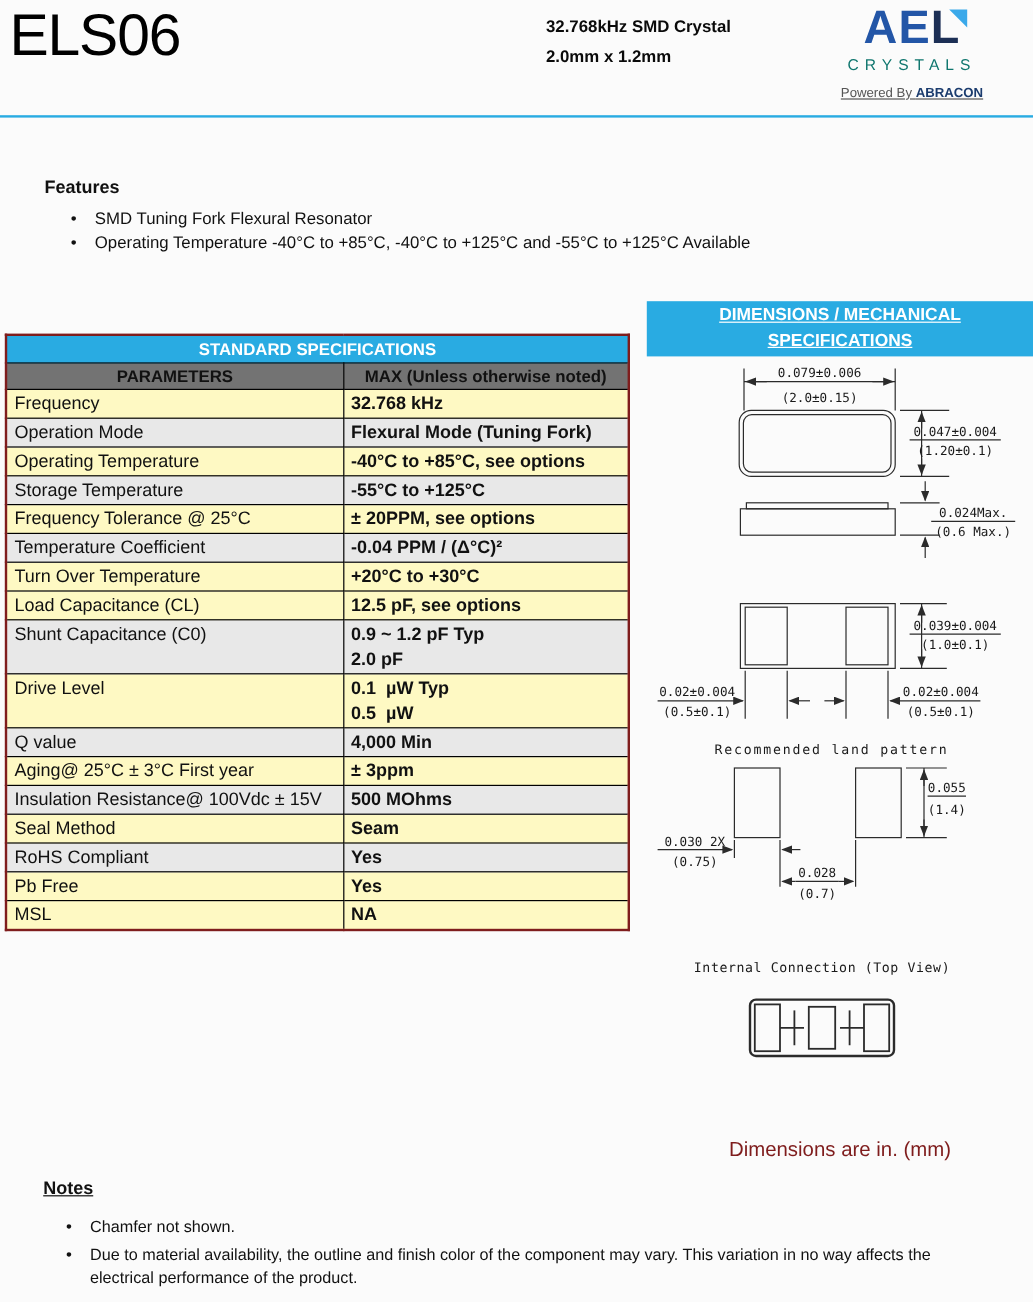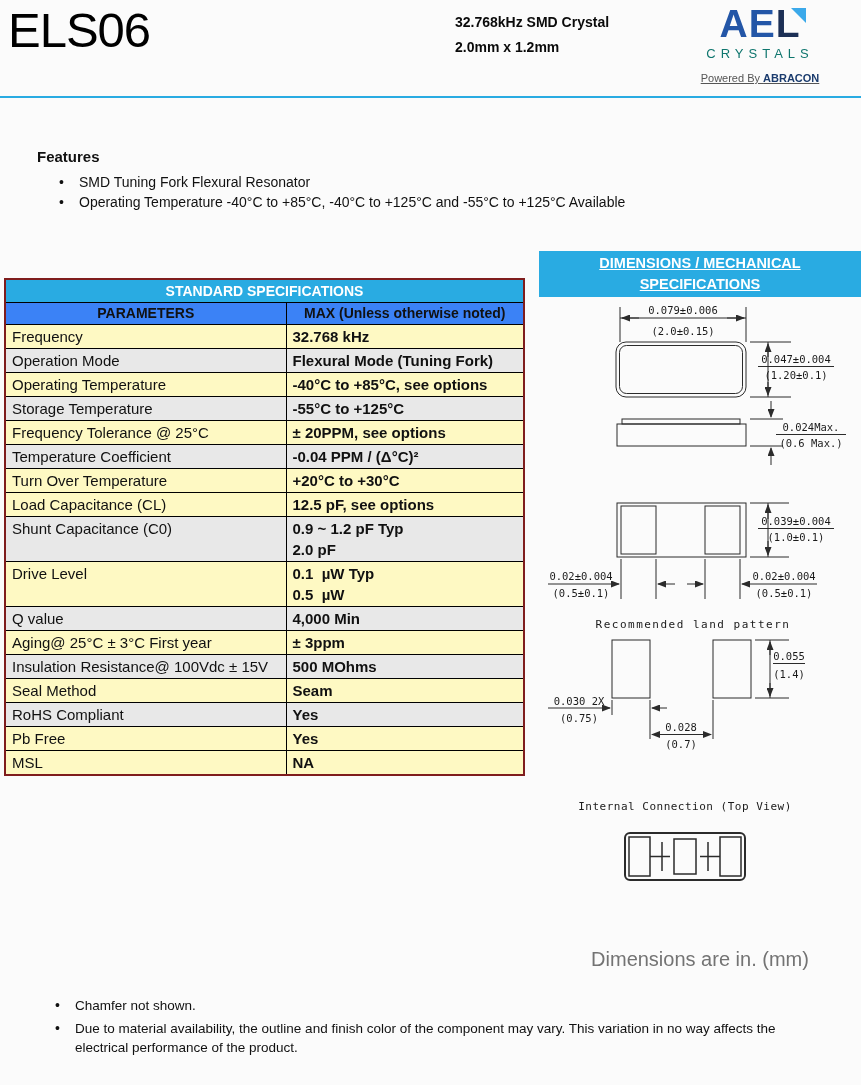--- a/index.html
+++ b/index.html
@@ -22,35 +22,35 @@
   .f-head{font-size:15px;font-weight:bold;margin-bottom:7px;}
   .blist{list-style:none;margin:0;padding:0;}
   .blist li{position:relative;padding-left:42px;font-size:14px;line-height:20px;}
   .blist li::before{content:"•";position:absolute;left:22px;font-size:14px;}
   
   table.spec{position:absolute;left:4px;top:251px;width:521px;border-collapse:collapse;
              table-layout:fixed;border:2px solid #7f1d1d;margin-top:27px;}
   table.spec td,table.spec th{border:1px solid #000;vertical-align:top;}
   .t-title{background:#29abe2;color:#fff;font-weight:bold;font-size:14px;text-align:center;
            height:20px;line-height:20px;}
-  th.h{font-size:14px;font-weight:bold;text-align:center;height:19px;line-height:19px;background:#3b82f6;}
+  th.h{font-size:14px;font-weight:bold;text-align:center;height:19px;line-height:19px;background:#737373;}
   td.p,td.v{font-size:15px;line-height:21px;padding:1px 4px 1px 6px;white-space:pre-wrap;background:#fef9c3;}
   td.v{font-weight:bold;}
   tr.shaded td{background:#e8e8e8;}
   
   .dims{position:absolute;left:539px;top:251px;width:322px;height:740px;}
   .d-title{height:46px;background:#29abe2;color:#fff;font-weight:bold;font-size:14.5px;
            line-height:21px;display:flex;align-items:center;justify-content:center;text-align:center;text-decoration:underline;}
   .d-title span{width:250px;}
   .dims svg{position:absolute;left:0;top:46px;}
   .dline{stroke:#2b2b2b;stroke-width:1;fill:none;}
   .dthick{stroke:#2b2b2b;stroke-width:2;fill:none;}
   .dtext{font-family:"DejaVu Sans Mono", monospace;font-size:10.5px;fill:#1a1a1a;text-anchor:middle;}
   .dcap{font-family:"DejaVu Sans Mono", monospace;font-size:11px;fill:#1a1a1a;text-anchor:middle;letter-spacing:1.5px;}
-  .units{position:absolute;left:0;top:697px;width:100%;text-align:center;font-size:20px;color:#737373;}
+  .units{position:absolute;left:0;top:697px;width:100%;text-align:center;font-size:17px;color:#7f1d1d;}
   
   .notes{position:absolute;left:36px;top:982px;width:790px;}
   .n-head{font-size:15px;font-weight:bold;text-decoration:underline;}
   .notes ul{list-style:none;margin:14px 0 0 0;padding:0;}
   .notes li{position:relative;padding-left:39px;font-size:13.5px;line-height:19.5px;margin-bottom:3px;max-width:745px;}
   .notes li::before{content:"•";position:absolute;left:19px;}
 </style>
 </head>
 <body>
 
@@ -268,19 +268,20 @@
         <line class="dline" x1="169" y1="545" x2="169" y2="574" style="stroke-width:1.5"></line>
         <line class="dline" x1="111" y1="559.5" x2="131" y2="559.5" style="stroke-width:1.5"></line>
         <line class="dline" x1="161" y1="559.5" x2="181" y2="559.5" style="stroke-width:1.5"></line>
       </g>
     </svg>
 
     <div class="units">Dimensions are in. (mm)</div>
   </div>
 
   <div class="notes">
+    <div class="n-head">Notes</div>
     <ul class="blist">
       <li><span>Chamfer not shown.</span></li>
       <li><span>Due to material availability, the outline and finish color of the component may vary. This variation in no way affects the electrical performance of the product.</span></li>
     </ul>
   </div>
 
 </div>
 
 </body></html>

